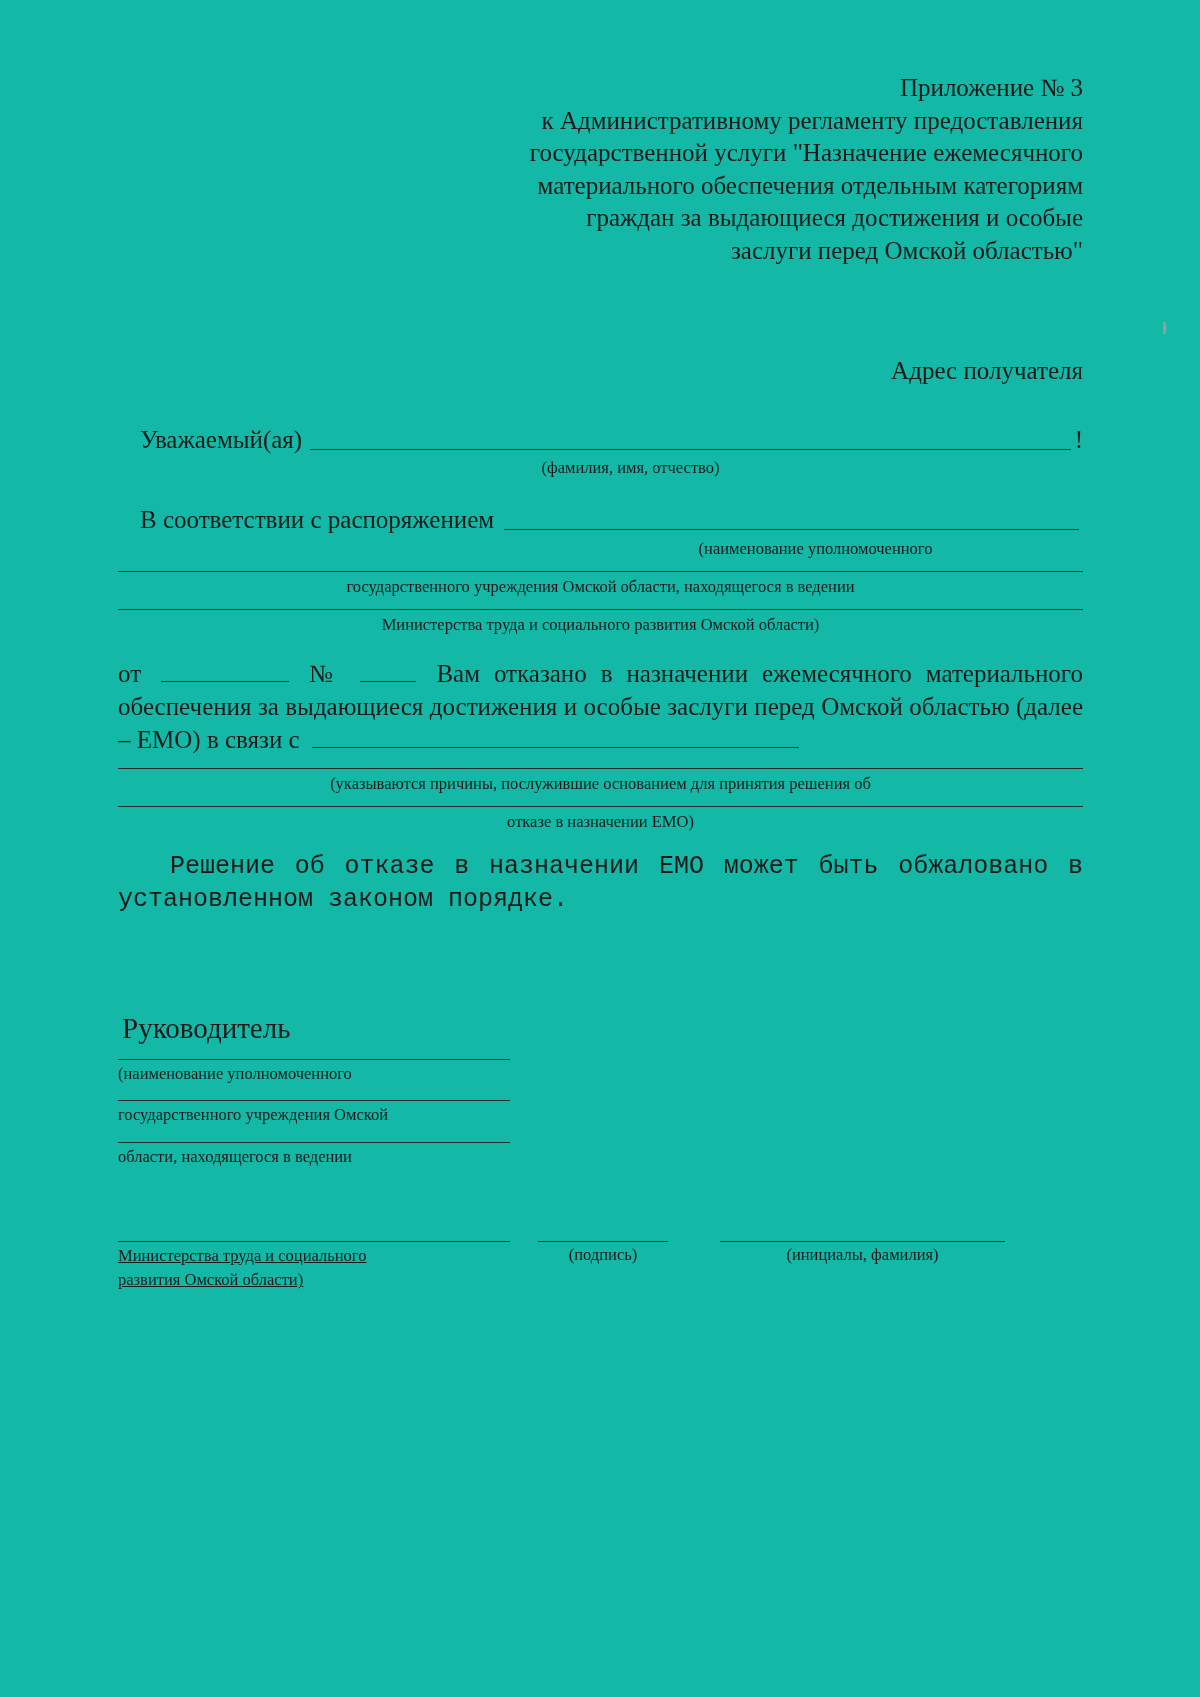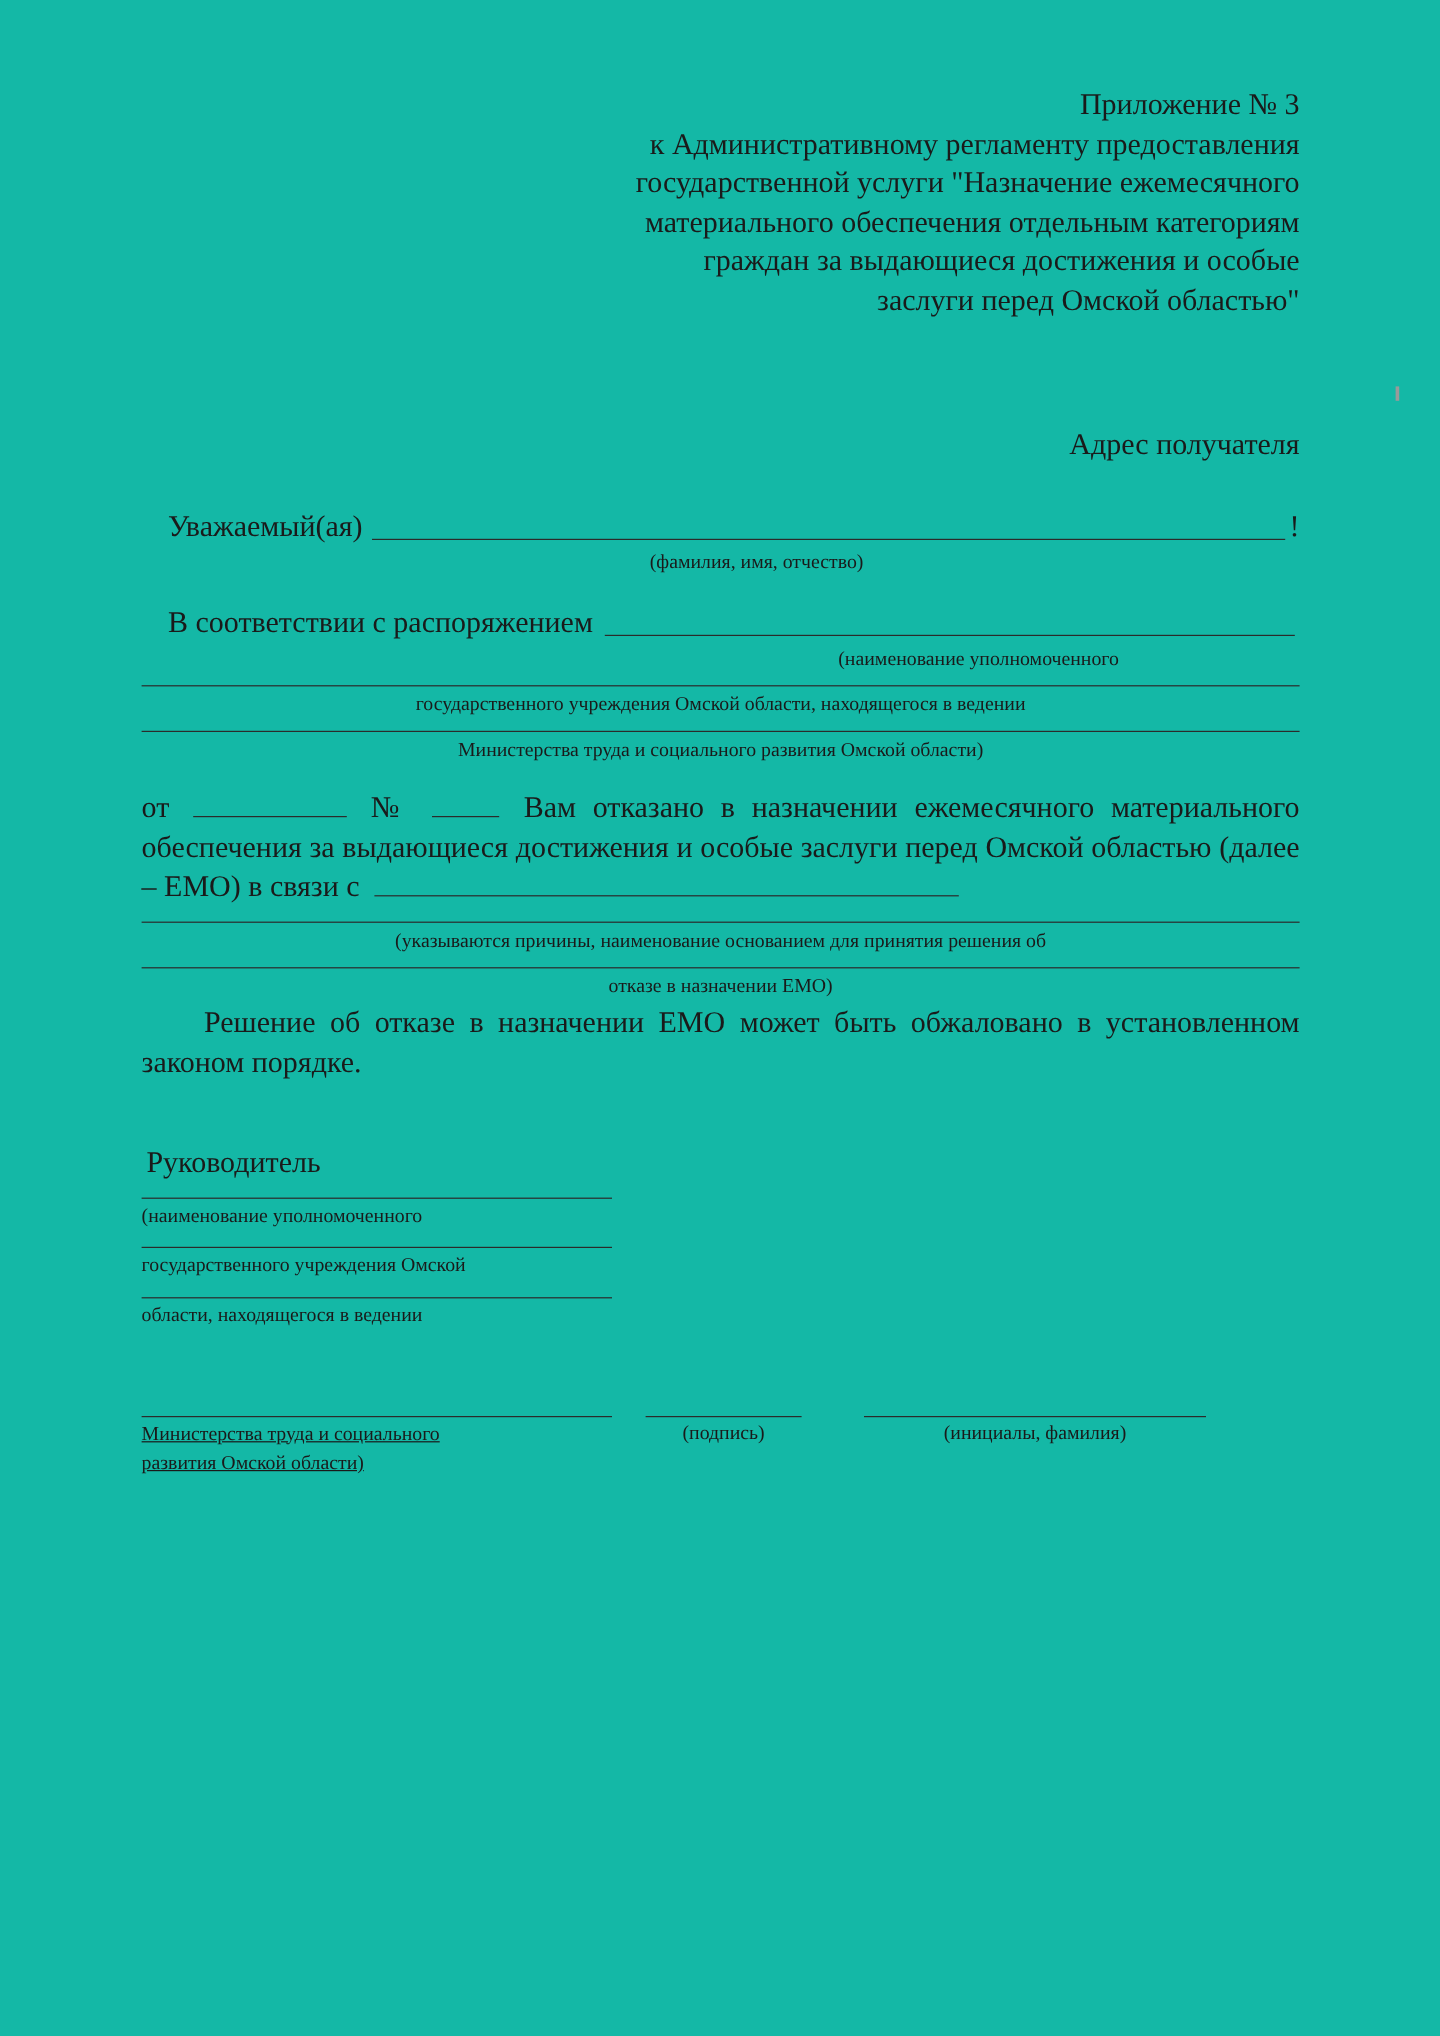--- a/index.html
+++ b/index.html
@@ -122,22 +122,22 @@
     display: inline-block;
     width: 487px;
     border-bottom: 1.6px solid #2b2b2b;
     height: 18px;
     vertical-align: baseline;
     margin-left: 6px;
   }
 
   
   .ruk {
-    font-size: 25px;
-    margin-top: 54px;
+    font-size: 29px;
+    margin-top: 96px;
     padding-left: 4px;
   }
   .sig-area {
     margin-top: 14px;
     position: relative;
     width: 965px;
   }
   .sig-left { width: 392px; }
   .sig-seg {
     border-top: 1.5px solid #2b2b2b;
@@ -222,26 +222,26 @@
     <div class="para">
       <span>от</span>
       <span class="blank-short"></span>
       <span>№</span>
       <span class="blank-xs"></span>
       <span>Вам отказано в назначении ежемесячного материального обеспечения за выдающиеся достижения и особые заслуги перед Омской областью (далее – ЕМО) в связи с</span>
       <span class="inline-rule"></span>
     </div>
 
     <div class="ruled"></div>
-    <div class="ruled-cap">(указываются причины, наименование основанием для принятия решения об</div>
+    <div class="ruled-cap">(указываются причины, послужившие основанием для принятия решения об</div>
 
     <div class="ruled"></div>
     <div class="ruled-cap">отказе в назначении ЕМО)</div>
 
-    <div class="para indent" style="margin-top:4px;">Решение об отказе в назначении ЕМО может быть обжаловано в установленном законом порядке.</div>
+    <div class="para indent" style="margin-top:18px;font-family:Liberation Mono, monospace;">Решение об отказе в назначении ЕМО может быть обжаловано в установленном законом порядке.</div>
 
     <div class="ruk">Руководитель</div>
 
     <div class="sig-area">
       <div class="sig-left">
         <div class="sig-seg first">(наименование уполномоченного</div>
         <div class="seg-gap"></div>
         <div class="sig-seg">государственного учреждения Омской</div>
         <div class="seg-gap"></div>
         <div class="sig-seg">области, находящегося в ведении</div>

